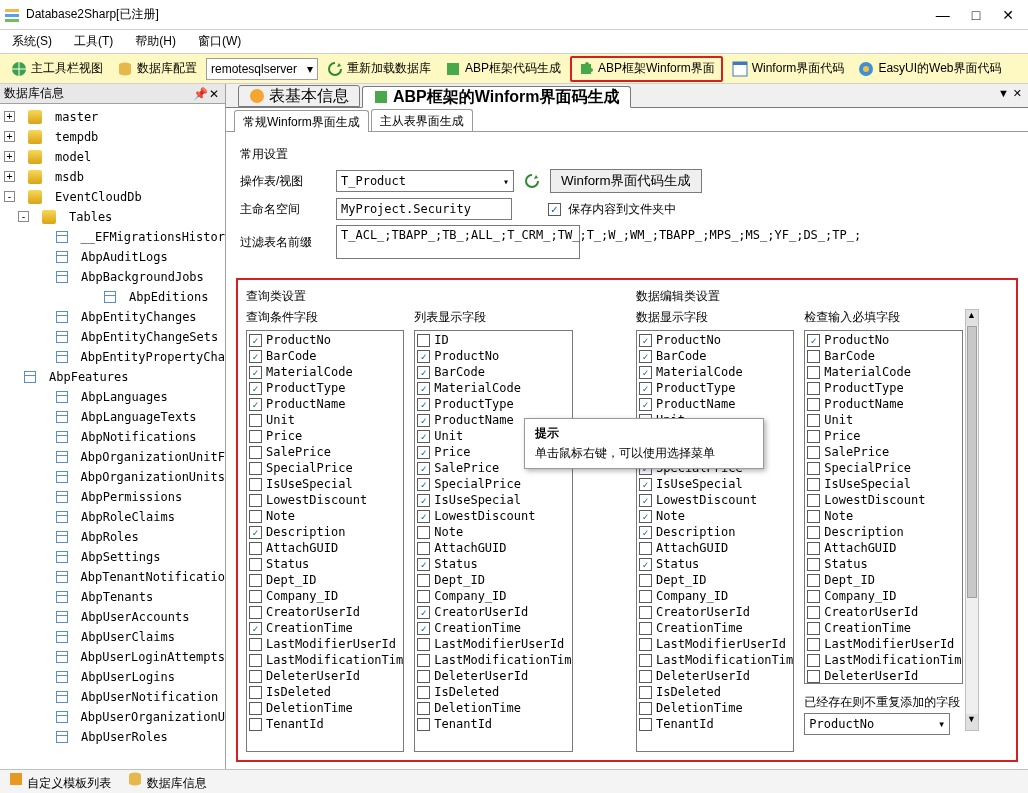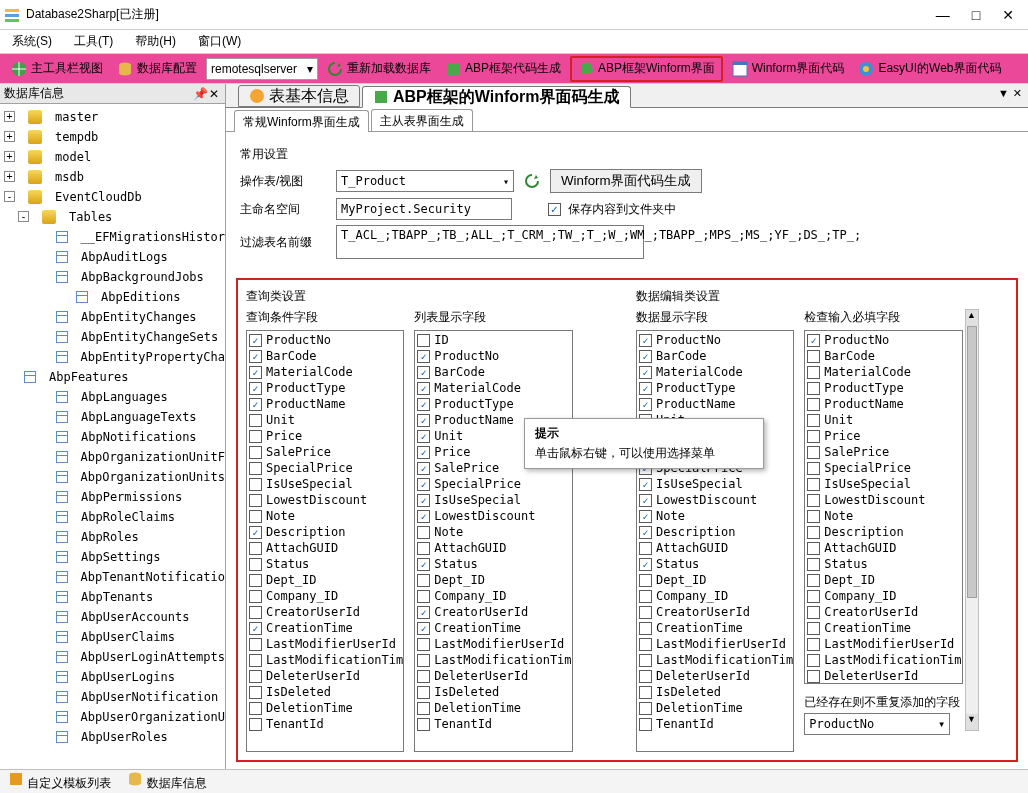--- a/index.html
+++ b/index.html
@@ -2,21 +2,21 @@
 <html><head>
 <meta charset="utf-8">
 <style>
   * { box-sizing: border-box; margin: 0; padding: 0; }
   body { font-family: "Microsoft YaHei", Arial, sans-serif; font-size: 12px; background: #fff; width: 1028px; height: 793px; position: relative; overflow: hidden; }
   .titlebar { height: 30px; display: flex; align-items: center; padding: 0 4px; border-bottom: 1px solid #d0d0d0; }
   .titlebar .icon { width: 16px; height: 16px; margin-right: 6px; }
   .titlebar .title { flex: 1; }
   .winbtns { display: flex; gap: 22px; padding-right: 10px; font-size: 14px; }
   .menubar { height: 24px; display: flex; align-items: center; gap: 22px; padding: 0 12px; border-bottom: 1px solid #d0d0d0; }
-  .toolbar { height: 30px; display: flex; align-items: center; gap: 4px; padding: 2px 6px; border-bottom: 1px solid #d0d0d0; background: #ec4899; }
+  .toolbar { height: 30px; display: flex; align-items: center; gap: 4px; padding: 2px 6px; border-bottom: 1px solid #d0d0d0; background: #fef9c3; }
   .tbtn { height: 24px; display: inline-flex; align-items: center; gap: 4px; padding: 0 4px; border: 1px solid transparent; border-radius: 2px; }
   .tbtn.highlighted { border: 2px solid #d42020; padding: 0 6px; height: 26px; }
   .tcombo { height: 22px; width: 112px; border: 1px solid #9e9e9e; display: inline-flex; align-items: center; justify-content: space-between; padding: 0 4px; background: #fff; }
   .ticon { width: 16px; height: 16px; display: inline-block; }
   .main { display: flex; height: calc(793px - 30px - 24px - 30px - 24px); }
   .sidebar { width: 226px; border-right: 1px solid #a0a0a0; display: flex; flex-direction: column; }
   .panelhdr { height: 20px; background: #e8e8e8; border-bottom: 1px solid #a0a0a0; display: flex; align-items: center; padding: 0 4px; }
   .panelhdr .title { flex: 1; }
   .panelhdr .pin, .panelhdr .x { width: 14px; text-align: center; }
   .tree { flex: 1; overflow-y: auto; overflow-x: hidden; font-family: "SimSun", monospace; font-size: 12px; white-space: nowrap; }
@@ -34,21 +34,21 @@
   .subtab { height: 22px; padding: 3px 8px; border: 1px solid #999; border-bottom: none; border-top-left-radius: 3px; border-top-right-radius: 3px; margin-right: 2px; }
   .subtab.active { background: #fff; position: relative; top: 1px; }
   .form { padding: 8px 14px; }
   .group-title { margin: 6px 0; }
   .row { display: flex; align-items: center; margin: 5px 0; gap: 10px; }
   .row .lbl { width: 86px; text-align: left; }
   .combo, .txt { border: 1px solid #7a7a7a; height: 22px; padding: 0 4px; display: inline-flex; align-items: center; background: #fff; font-family: "SimSun", monospace; }
   .combo { justify-content: space-between; }
   .combo .arrow { font-size: 10px; }
   .txt input { border: none; outline: none; width: 100%; font: inherit; background: transparent; }
-  .ta { border: 1px solid #7a7a7a; padding: 2px 4px; font-family: "SimSun", monospace; font-size: 12px; height: 34px; width: 308px; }
+  .ta { border: 1px solid #7a7a7a; padding: 2px 4px; font-family: "SimSun", monospace; font-size: 12px; height: 34px; width: 244px; }
   .bigred { border: 2px solid #d42020; margin: 6px 10px 2px 10px; padding: 8px; display: flex; gap: 18px; }
   .col { flex: 1; }
   .coltitle { margin-bottom: 4px; }
   .lists { display: flex; gap: 10px; }
   .checklist { border: 1px solid #7a7a7a; height: 422px; overflow: hidden; font-family: "SimSun", monospace; font-size: 12px; padding: 1px 0; flex: 1; }
   .checklist .item { height: 16px; display: flex; align-items: center; padding-left: 2px; white-space: nowrap; }
   .ck { width: 13px; height: 13px; border: 1px solid #5a5a5a; background: #fff; margin-right: 4px; display: inline-flex; align-items: center; justify-content: center; font-size: 10px; color: #1060c0; }
   .scroll-ind { width: 14px; height: 422px; background: #efefef; border: 1px solid #c0c0c0; display: flex; flex-direction: column; }
   .scroll-ind .btnup, .scroll-ind .btndn { height: 16px; text-align: center; font-size: 9px; background: #e0e0e0; }
   .scroll-ind .track { flex: 1; position: relative; }
@@ -187,21 +187,21 @@
         <div class="row" style="padding-left: 32px;">
           <span style="width: 14px; display: inline-block;"></span>
           <span class="tblicon"></span>
           <span>AbpAuditLogs</span>
         </div>
         <div class="row" style="padding-left: 32px;">
           <span style="width: 14px; display: inline-block;"></span>
           <span class="tblicon"></span>
           <span>AbpBackgroundJobs</span>
         </div>
-        <div class="row" style="padding-left: 52px;">
+        <div class="row" style="padding-left: 52px; margin-left: 28px;">
           <span style="width: 14px; display: inline-block;"></span>
           <span class="tblicon"></span>
           <span>AbpEditions</span>
         </div>
         <div class="row" style="padding-left: 32px;">
           <span style="width: 14px; display: inline-block;"></span>
           <span class="tblicon"></span>
           <span>AbpEntityChanges</span>
         </div>
         <div class="row" style="padding-left: 32px;">

